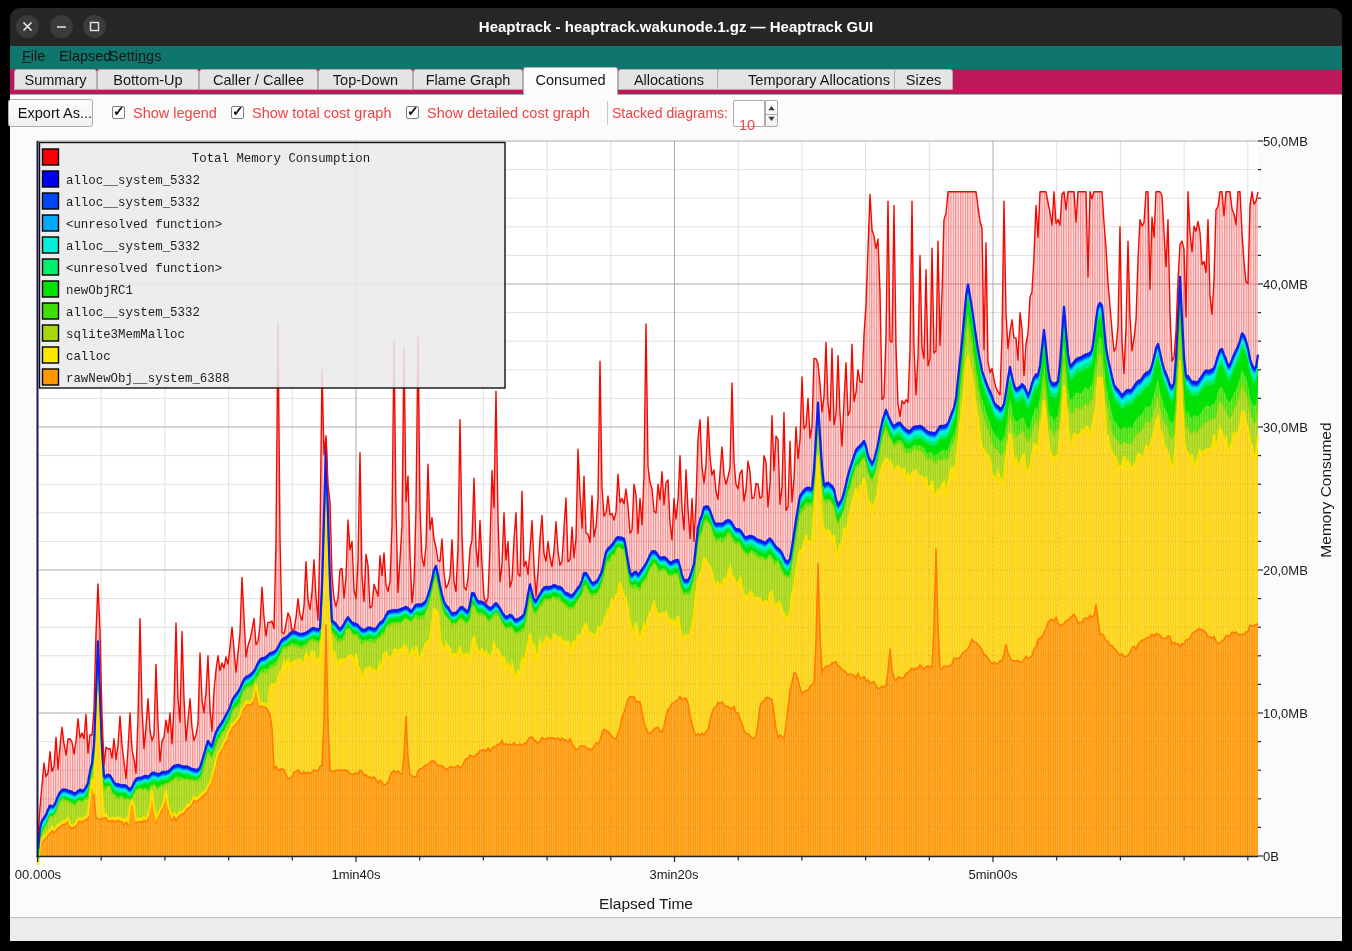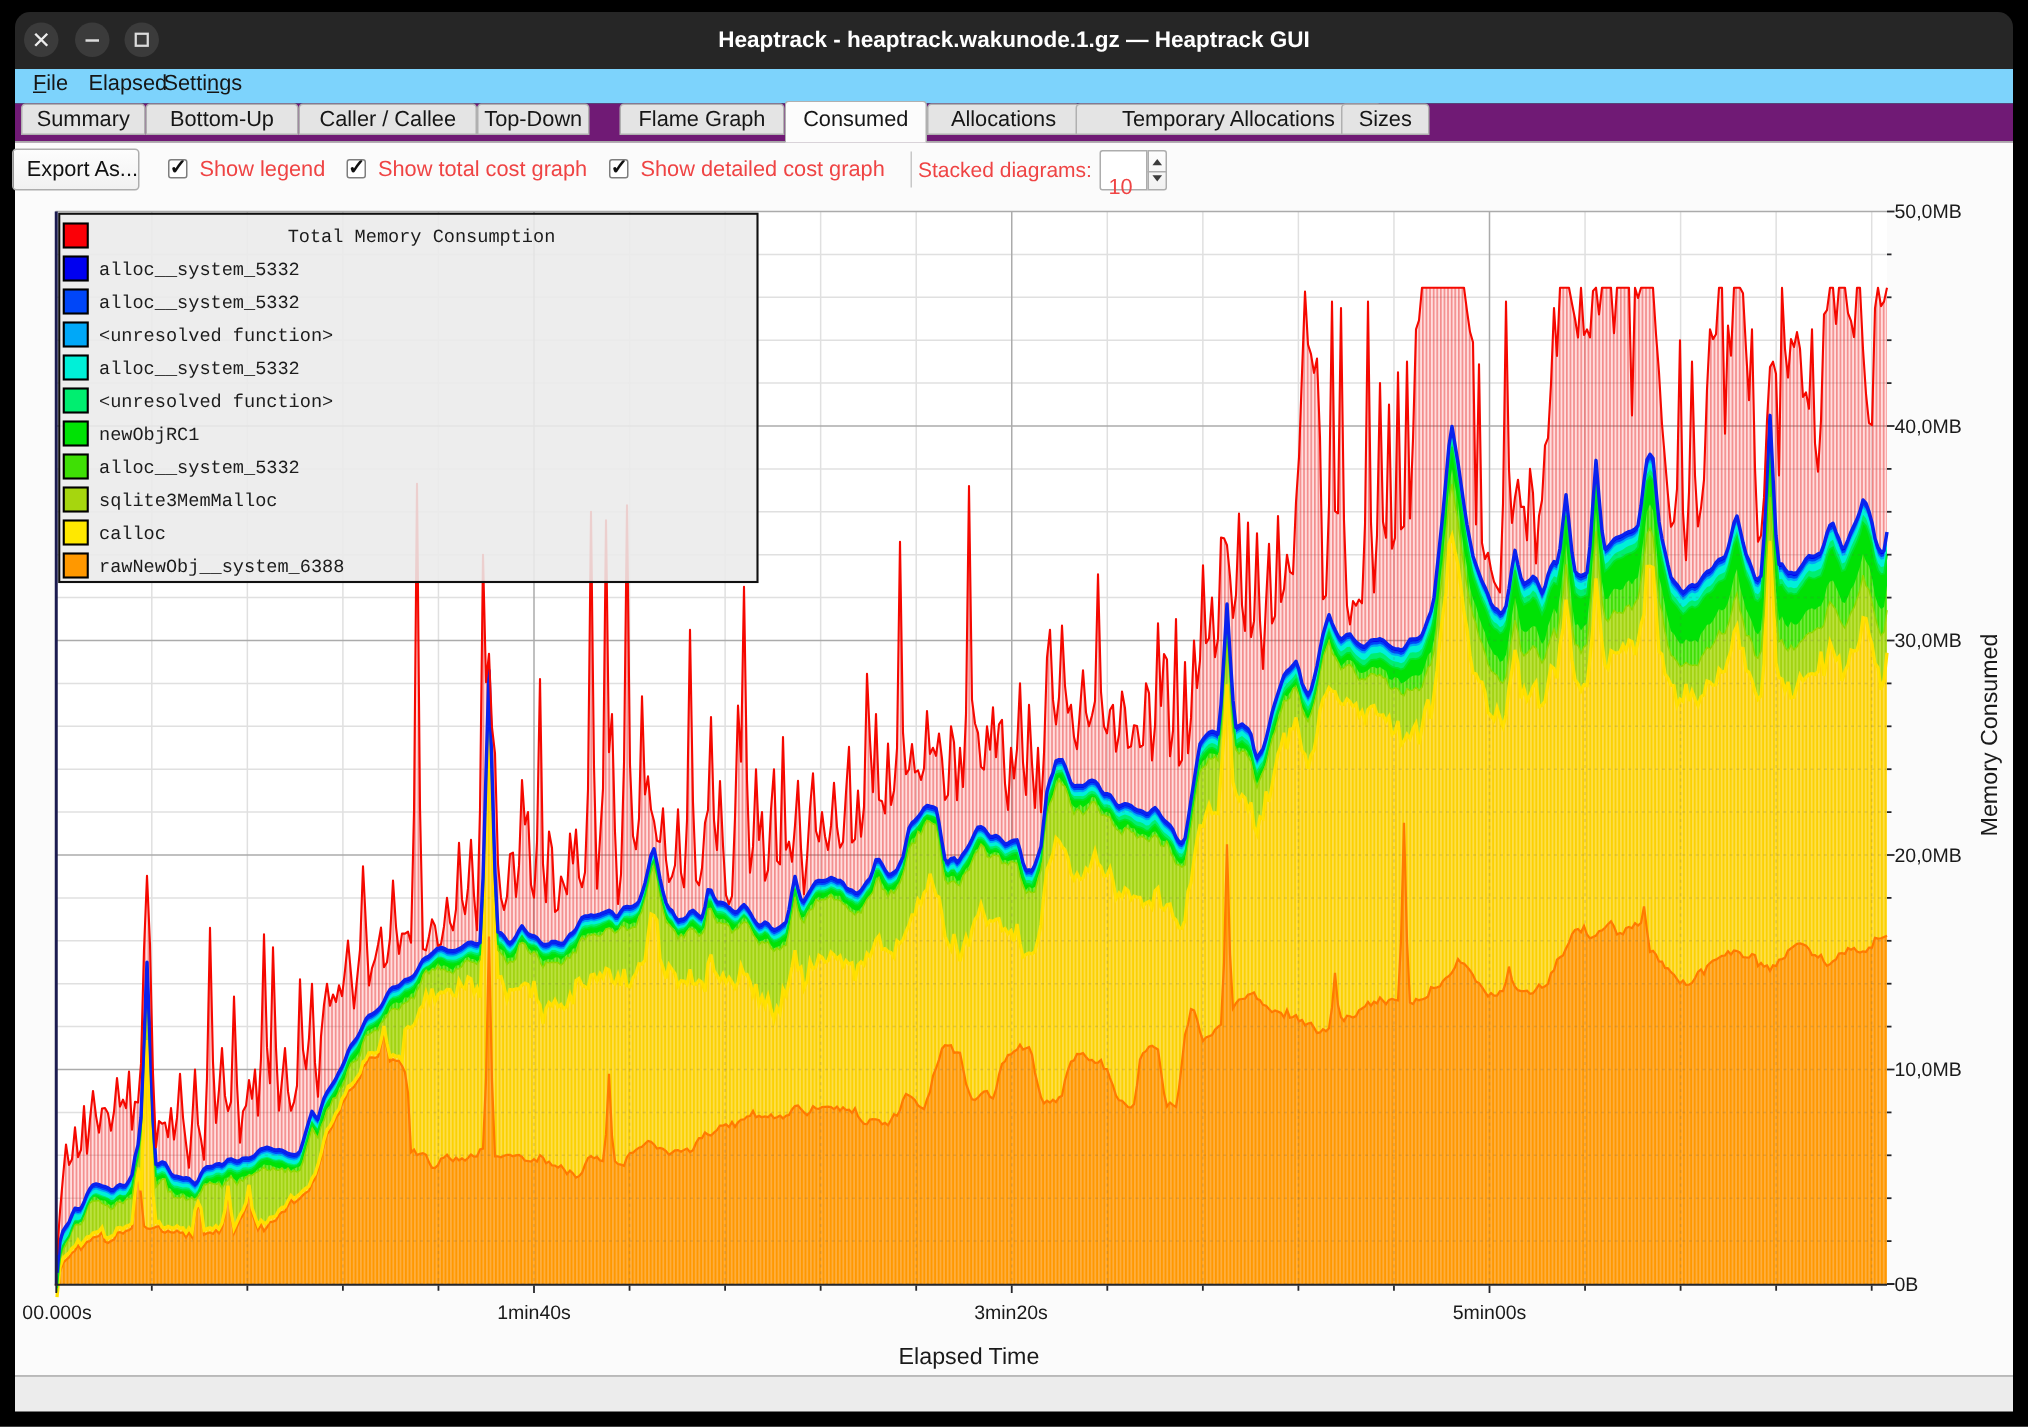--- a/index.html
+++ b/index.html
@@ -1,21 +1,21 @@
 <!DOCTYPE html>
 <html><head><meta charset="utf-8"><style>
 *{margin:0;padding:0;box-sizing:border-box}
 html,body{width:1352px;height:951px;background:#000;font-family:"Liberation Sans",sans-serif;overflow:hidden}
 .abs{position:absolute}
 #titlebar{position:absolute;left:10px;top:8px;width:1332px;height:38px;background:#262626;border-radius:10px 10px 0 0}
 .wbtn{position:absolute;width:23px;height:23px;border-radius:50%;background:#3b3b3b;top:7px}
 #title{position:absolute;left:0;top:10px;width:1332px;text-align:center;color:#fff;font-size:15px;font-weight:bold}
-#menubar{position:absolute;left:10px;top:46px;width:1332px;height:23px;background:#7dd3fc}
+#menubar{position:absolute;left:10px;top:46px;width:1332px;height:23px;background:#0f766e}
 .mi{position:absolute;top:2px;font-size:14.5px;color:#161616}
-#tabrow{position:absolute;left:10px;top:69px;width:1332px;height:26px;background:#701a75;border-bottom:1px solid #a8a8a8}
+#tabrow{position:absolute;left:10px;top:69px;width:1332px;height:26px;background:#be185d;border-bottom:1px solid #a8a8a8}
 .tab{position:absolute;top:0px;height:21px;background:#e4e4e4;border:1px solid #b0b0b0;border-radius:3px 3px 0 0;font-size:14.5px;color:#161616;text-align:center;line-height:21px}
 .tab.active{top:-2px;height:28px;background:#fcfcfc;border-bottom:none;line-height:25px;z-index:3}
 #content{position:absolute;left:10px;top:95px;width:1332px;height:822px;background:#fbfbfb}
 .cb{position:absolute;width:13px;height:13px;border:1px solid #7e7e7e;border-radius:2px;background:#fff}
 .cbt{position:absolute;font-size:14.5px;color:#ef4444}
 .chk{position:absolute;left:0px;top:-4px;font-size:14px;font-weight:bold;color:#111}
 #exportbtn{position:absolute;left:8px;top:99px;width:85px;height:28px;border:1px solid #adadad;border-radius:3px;background:linear-gradient(#fdfdfd,#f1f1f1);font-size:14.5px;color:#111;text-align:right;line-height:26px}
 #statusbar{position:absolute;left:10px;top:917px;width:1332px;height:24px;background:#ececec;border-top:1px solid #bdbdbd}
 </style></head><body>
 <div id="titlebar">
@@ -32,21 +32,21 @@
 </div>
 <div id="menubar">
  <span class="mi" style="left:12px"><u>F</u>ile</span>
  <span class="mi" style="left:49px">Elapsed</span>
  <span class="mi" style="left:99px">Setti<u>n</u>gs</span>
 </div>
 <div id="tabrow">
 <div class="tab" style="left:4px;width:83px">Summary</div>
 <div class="tab" style="left:87px;width:102px">Bottom-Up</div>
 <div class="tab" style="left:189px;width:119px">Caller / Callee</div>
-<div class="tab" style="left:308px;width:75px">Top-Down</div>
+<div class="tab" style="left:308px;width:95px">Top-Down</div>
 <div class="tab" style="left:403px;width:110px">Flame Graph</div>
 <div class="tab active" style="left:513px;width:95px">Consumed</div>
 <div class="tab" style="left:608px;width:102px">Allocations</div>
 <div class="tab" style="left:707px;width:204px">Temporary Allocations</div>
 <div class="tab" style="left:884px;width:59px">Sizes</div>
 </div>
 <div id="content"></div>
 <div id="exportbtn">Export As...</div>
 <div class="cb" style="left:112px;top:106px">
     <span class="chk">✓</span>

